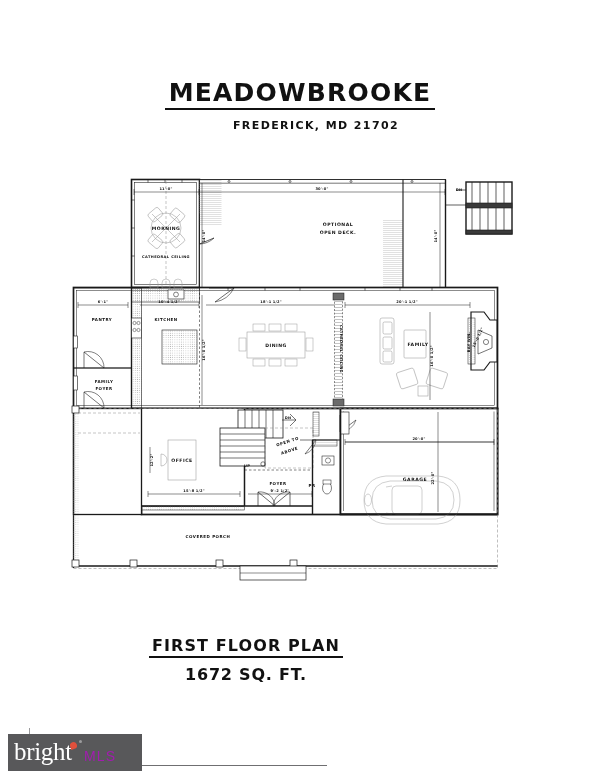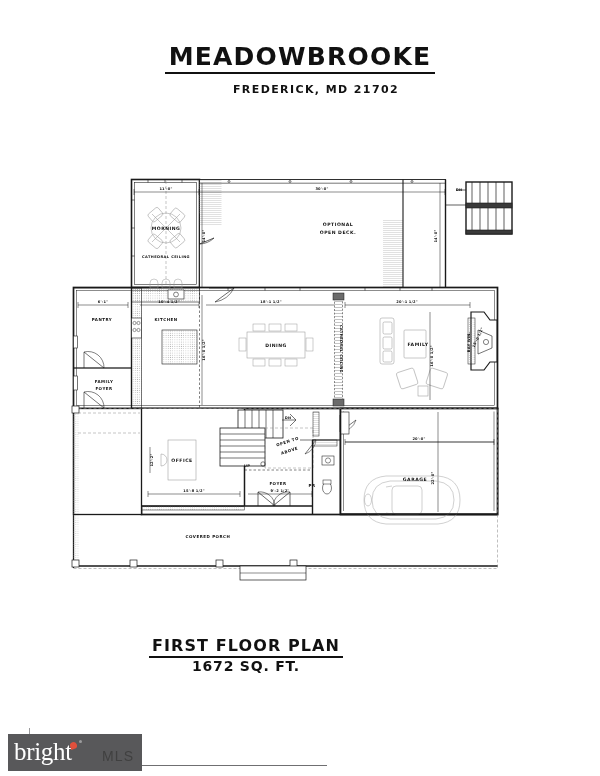--- a/index.html
+++ b/index.html
@@ -9,55 +9,56 @@
     font-family:"Liberation Sans", sans-serif;color:#111;
   }
 
   
   .title-block{position:absolute;left:0;top:44px;width:600px;text-align:center;}
   .plan-title{
     font-family:"DejaVu Sans", sans-serif;
     font-size:25px;font-weight:700;letter-spacing:1.2px;
     display:inline-block;padding:0 4px 2px 4px;border-bottom:2px solid #111;
     line-height:1.05;
+    margin-top:36px;
   }
   .plan-subtitle{
     margin-top:9px;font-family:"DejaVu Sans", sans-serif;
     font-size:11px;font-weight:700;letter-spacing:1.4px;margin-left:32px;
   }
 
   
   .footer-block{position:absolute;left:0;top:636px;width:492px;text-align:center;}
   .footer-title{
     font-family:"DejaVu Sans", sans-serif;font-size:16px;font-weight:700;
     letter-spacing:1.1px;display:inline-block;padding:0 3px 1px 3px;
     border-bottom:2px solid #111;
   }
-  .footer-sub{font-family:"DejaVu Sans", sans-serif;font-size:14px;font-weight:700;letter-spacing:.8px;}
+  .footer-sub{margin-top:7px;font-family:"DejaVu Sans", sans-serif;font-size:16px;font-weight:700;letter-spacing:.8px;}
 
   
   .logo-bar{
     position:absolute;left:8px;top:734px;width:134px;height:37px;
     background:#58585a;
   }
   .logo-rule{position:absolute;left:142px;top:765px;width:185px;height:1px;background:#6f6f71;}
   .logo-tick{position:absolute;left:29px;top:728px;width:1px;height:8px;background:#9a9a9c;}
   .logo-bright{
     position:absolute;left:14px;top:739px;
     font-family:"Liberation Serif", serif;font-size:25px;color:#ffffff;line-height:1;
     letter-spacing:-0.3px;
   }
   .logo-dot{
     position:absolute;left:70px;top:742px;width:7px;height:7px;background:#e0503c;
     border-radius:50% 50% 50% 0;transform:rotate(-18deg);
   }
   .logo-dot2{position:absolute;left:79px;top:740px;width:3px;height:3px;background:#9b9b9d;border-radius:50%;}
   .logo-mls{
-    position:absolute;left:102px;top:748px;font-family:"Liberation Sans",sans-serif;
-    font-size:14px;color:#404040;letter-spacing:1.2px;
+    position:absolute;left:84px;top:748px;font-family:"Liberation Sans",sans-serif;
+    font-size:14px;color:#a21caf;letter-spacing:1.2px;
   }
 
   
   .plan-canvas{position:absolute;left:0;top:0;width:600px;height:776px;}
   .plan-canvas svg{display:block;}
 
   .rm-label{
     font-family:"DejaVu Sans", sans-serif;font-size:4.6px;font-weight:700;
     letter-spacing:.5px;fill:#111;
   }

